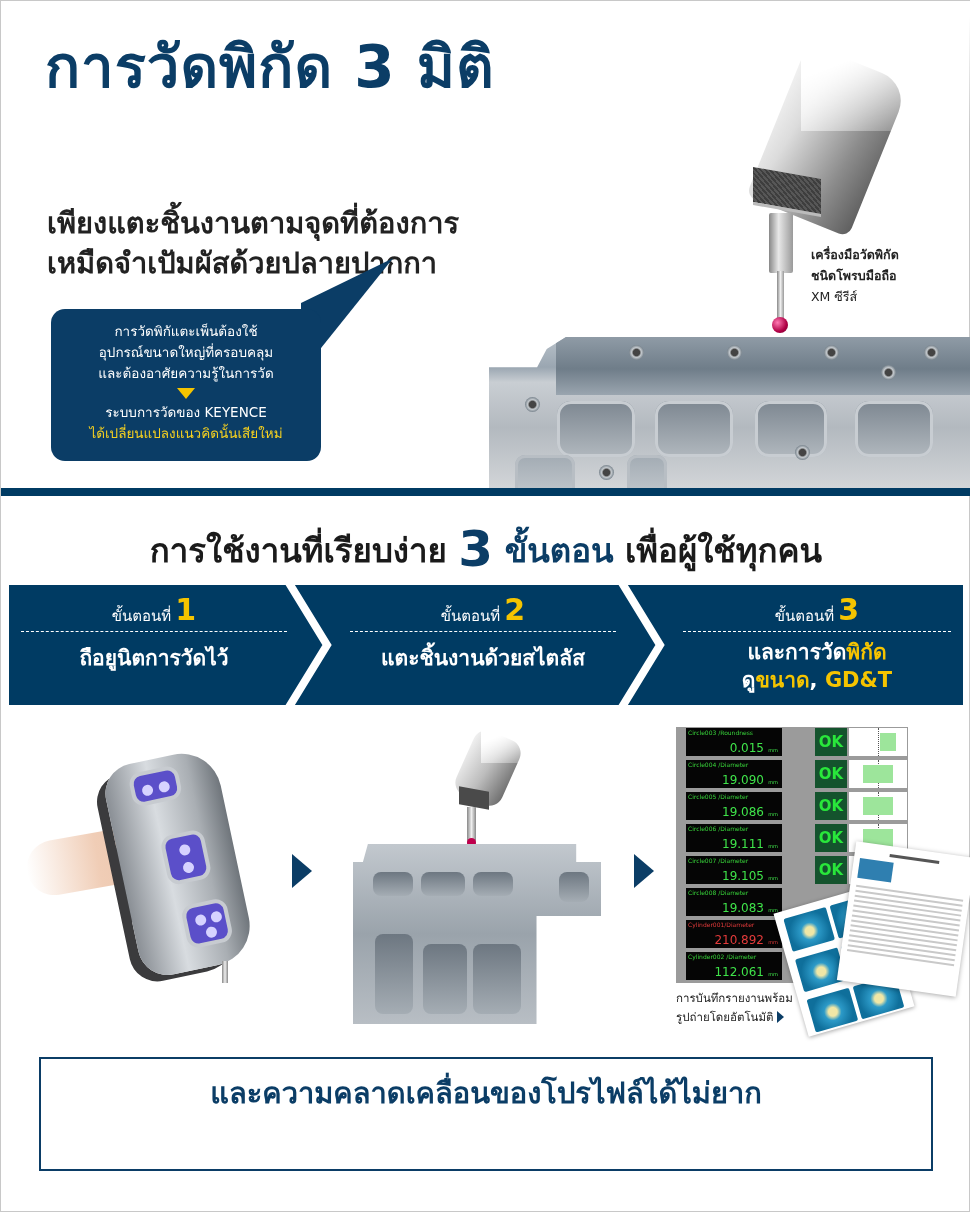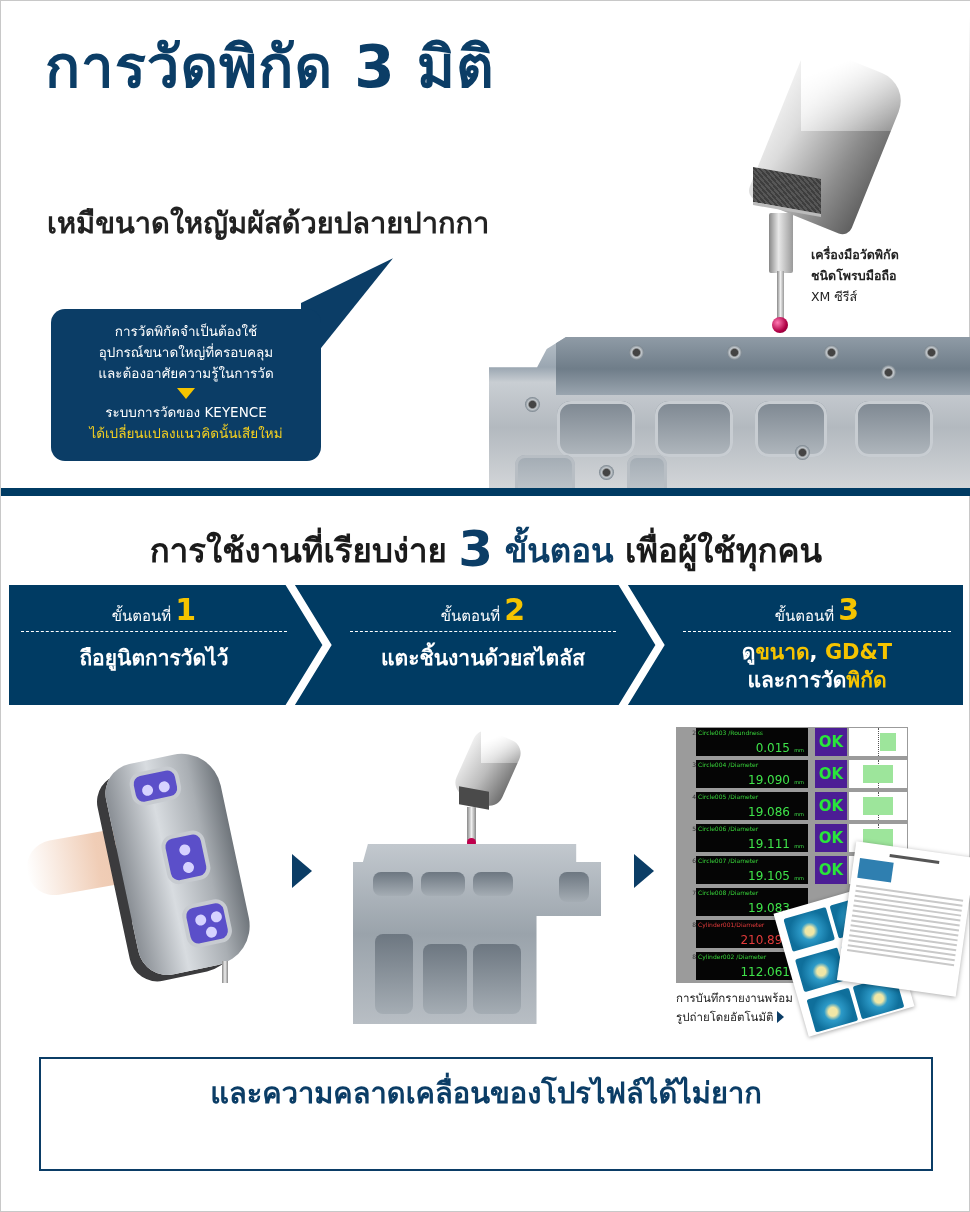--- a/index.html
+++ b/index.html
@@ -66,26 +66,26 @@
   .probe2-body { position: absolute; left: 462px; top: 732px; width: 50px; height: 70px; border-radius: 14px; background: linear-gradient(100deg,#f4f4f4,#bdbdbd 50%,#6a6a6a); transform: rotate(24deg); }
   .probe2-fade { position: absolute; left: 480px; top: 722px; width: 70px; height: 40px; background: linear-gradient(160deg,#fff 30%,rgba(255,255,255,0)); }
   .probe2-head { position: absolute; left: 458px; top: 788px; width: 30px; height: 18px; background: #4a4a4a; transform: skewY(10deg); }
   .probe2-stem { position: absolute; left: 466px; top: 806px; width: 9px; height: 38px; background: linear-gradient(90deg,#888,#eee,#888); }
   .probe2-ball { position: absolute; left: 466px; top: 837px; width: 9px; height: 9px; border-radius: 50%; background: #c0004d; }
 
   
   .screen { position: absolute; left: 675px; top: 726px; width: 232px; height: 256px; background: #9b9b9b; }
   .mrow { position: absolute; left: 0; width: 232px; height: 30px; }
   .mrow .idx { position: absolute; left: 2px; top: 2px; width: 22px; font-size: 6px; color: #333; text-align: right; }
-  .mrow .lcd { position: absolute; left: 20px; top: 1px; width: 112px; height: 28px; background: #050505; }
+  .mrow .lcd { position: absolute; left: 10px; top: 1px; width: 96px; height: 28px; background: #050505; }
   .mrow .nm { position: absolute; left: 2px; top: 1px; font-size: 6px; color: #38d43a; white-space: nowrap; }
   .mrow .val { position: absolute; right: 18px; bottom: 1px; font-size: 12px; color: #3fe34a; font-family: "DejaVu Sans", sans-serif; }
   .mrow .unit { position: absolute; right: 4px; bottom: 3px; font-size: 5px; color: #3fe34a; }
   .mrow.ng .nm, .mrow.ng .val, .mrow.ng .unit { color: #e33b3b; }
-  .mrow .ok { position: absolute; left: 139px; top: 1px; width: 32px; height: 28px; background: #4c1d95; color: #29e63b; font-weight: bold; font-size: 15px; text-align: center; line-height: 28px; }
+  .mrow .ok { position: absolute; left: 139px; top: 1px; width: 32px; height: 28px; background: #14532d; color: #29e63b; font-weight: bold; font-size: 15px; text-align: center; line-height: 28px; }
   .mrow .gauge { position: absolute; left: 173px; top: 1px; width: 58px; height: 28px; background: #fff; }
   .mrow .gauge .bar { position: absolute; top: 5px; height: 18px; background: #9de59b; }
   .mrow .gauge .mid { position: absolute; left: 29px; top: 0; height: 28px; border-left: 1px dotted #555; }
 
   .report-photo { position: absolute; left: 788px; top: 895px; width: 110px; height: 128px; background: #fff; box-shadow: 0 1px 4px rgba(0,0,0,.35); transform: rotate(-16deg); padding: 6px; }
   .report-photo .ph { width: 44px; height: 34px; margin: 2px; display: inline-block; background: radial-gradient(circle at 50% 55%,#f0e7a6 0 15%,#2c9ac8 30%,#0f6f9b 70%); border-radius: 2px; }
   .report-doc { position: absolute; left: 845px; top: 848px; width: 120px; height: 140px; background: #fff; box-shadow: 0 1px 5px rgba(0,0,0,.35); transform: rotate(8deg); padding: 8px 6px; }
   .report-doc .t { height: 3px; width: 50px; background: #555; margin: 0 auto 5px; }
   .report-doc .img { width: 34px; height: 20px; background: #2f7fb0; display: inline-block; }
   .report-doc .ln { height: 2px; background: #c9c9c9; margin: 3px 0; }
@@ -98,26 +98,27 @@
 </style>
 </head>
 <body>
 
 <div class="frame">
 
   <div class="hero-title">
     <div>การวัดพิกัด 3 มิติ</div>
   </div>
   <div class="hero-sub">
-    <div>เหมืขนาดใหญัมผัสด้วยปลายปากกา</div>
+    <div>เพียงแตะชิ้นงานตามจุดที่ต้องการ</div>
+    <div>เหมืดจำเปัมผัสด้วยปลายปากกา</div>
   </div>
 
   <div class="bubble-tail"></div>
   <div class="bubble">
-    <div>การวัดพิกัดจำเป็นต้องใช้</div>
+    <div>การวัดพิกัแตะเพ็นต้องใช้</div>
     <div>อุปกรณ์ขนาดใหญ่ที่ครอบคลุม</div>
     <div>และต้องอาศัยความรู้ในการวัด</div>
     <div class="tri"></div>
     <div>ระบบการวัดของ KEYENCE</div>
     <div class="hl">ได้เปลี่ยนแปลงแนวคิดนั้นเสียใหม่</div>
   </div>
 
   <div class="plate">
     <div class="rail"></div>
     <div class="hole" style="left:140px;top:8px"></div>
@@ -183,22 +184,22 @@
       <div class="label">แตะชิ้นงานด้วยสไตลัส</div>
     </div>
 
     <div class="step" style="left:672px;width:272px">
       <div class="cap">
         <span>ขั้นตอนที่</span>
         <span class="n">3</span>
       </div>
       <div class="dash" style="width:268px"></div>
       <div class="label two">
+        <div><span>และการวัด</span><span class="y">พิกัด</span></div>
         <div><span>ดู</span><span class="y">ขนาด</span><span>, </span><span class="y">GD&amp;T</span></div>
-        <div><span>และการวัด</span><span class="y">พิกัด</span></div>
       </div>
     </div>
   </div>
 
   <div class="hand"></div>
   <div class="grip"></div>
   <div class="scanner">
     <div class="lens" style="left:26px;top:10px;width:50px;height:34px">
       <div class="dot" style="left:7px;top:10px"></div>
         <div class="dot" style="left:24px;top:10px"></div>

